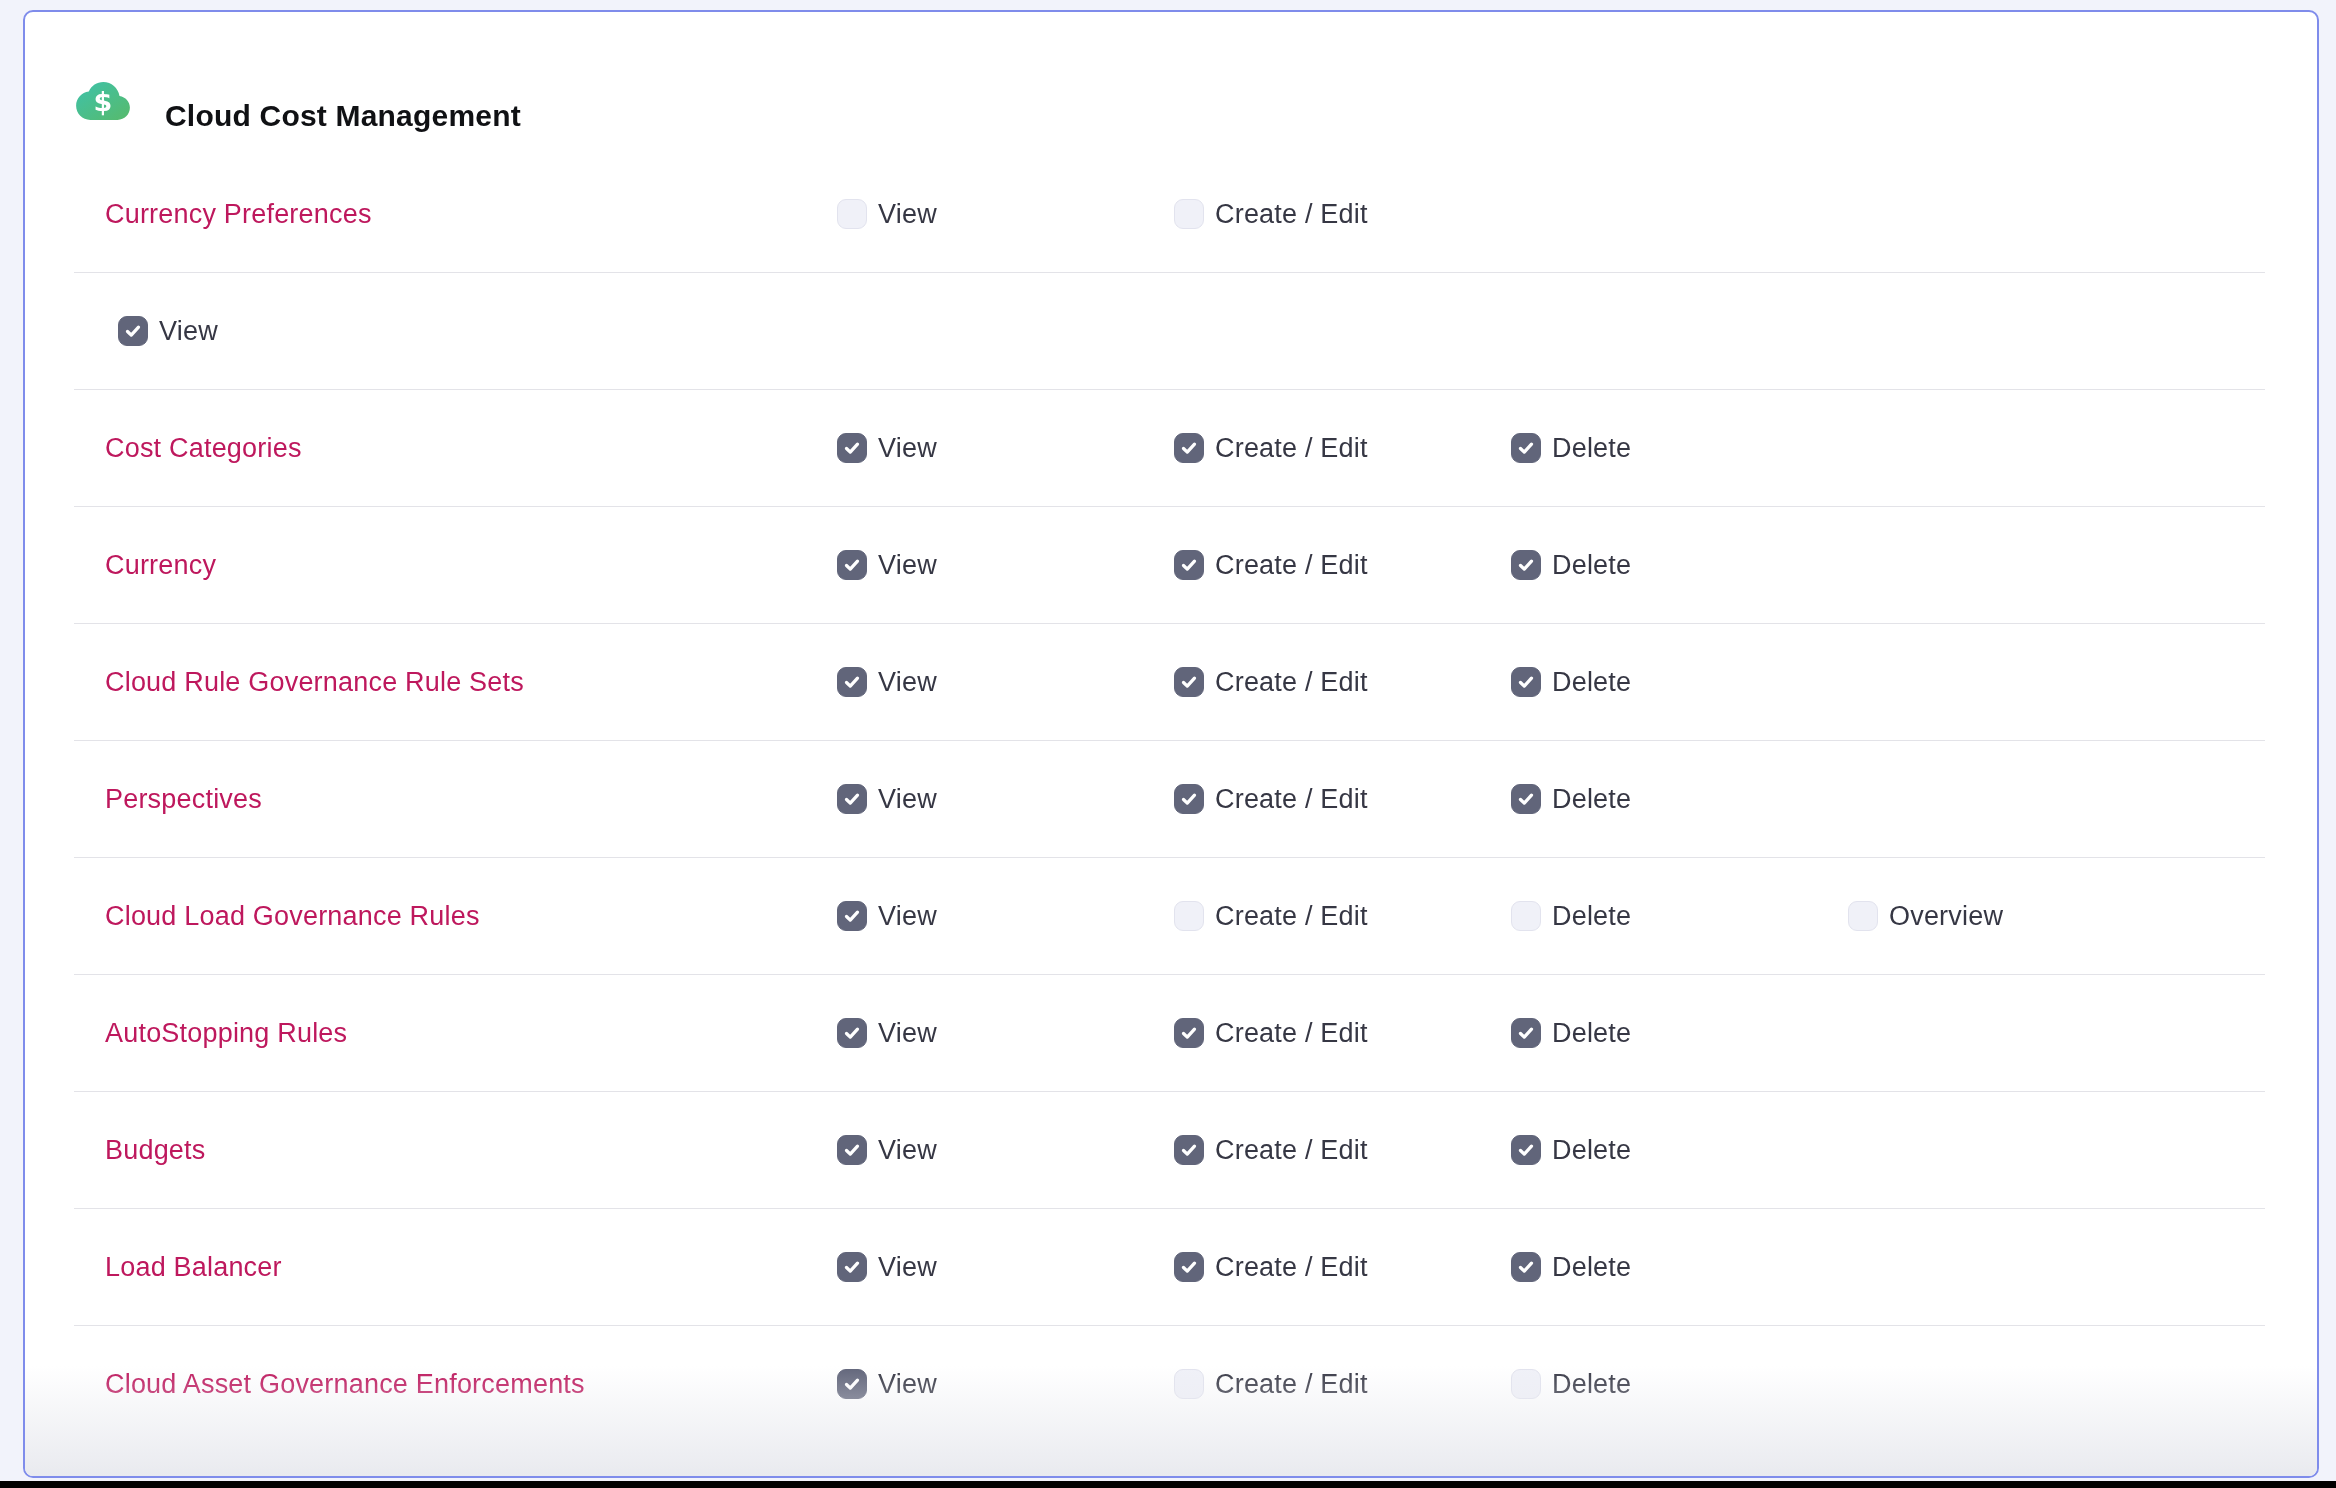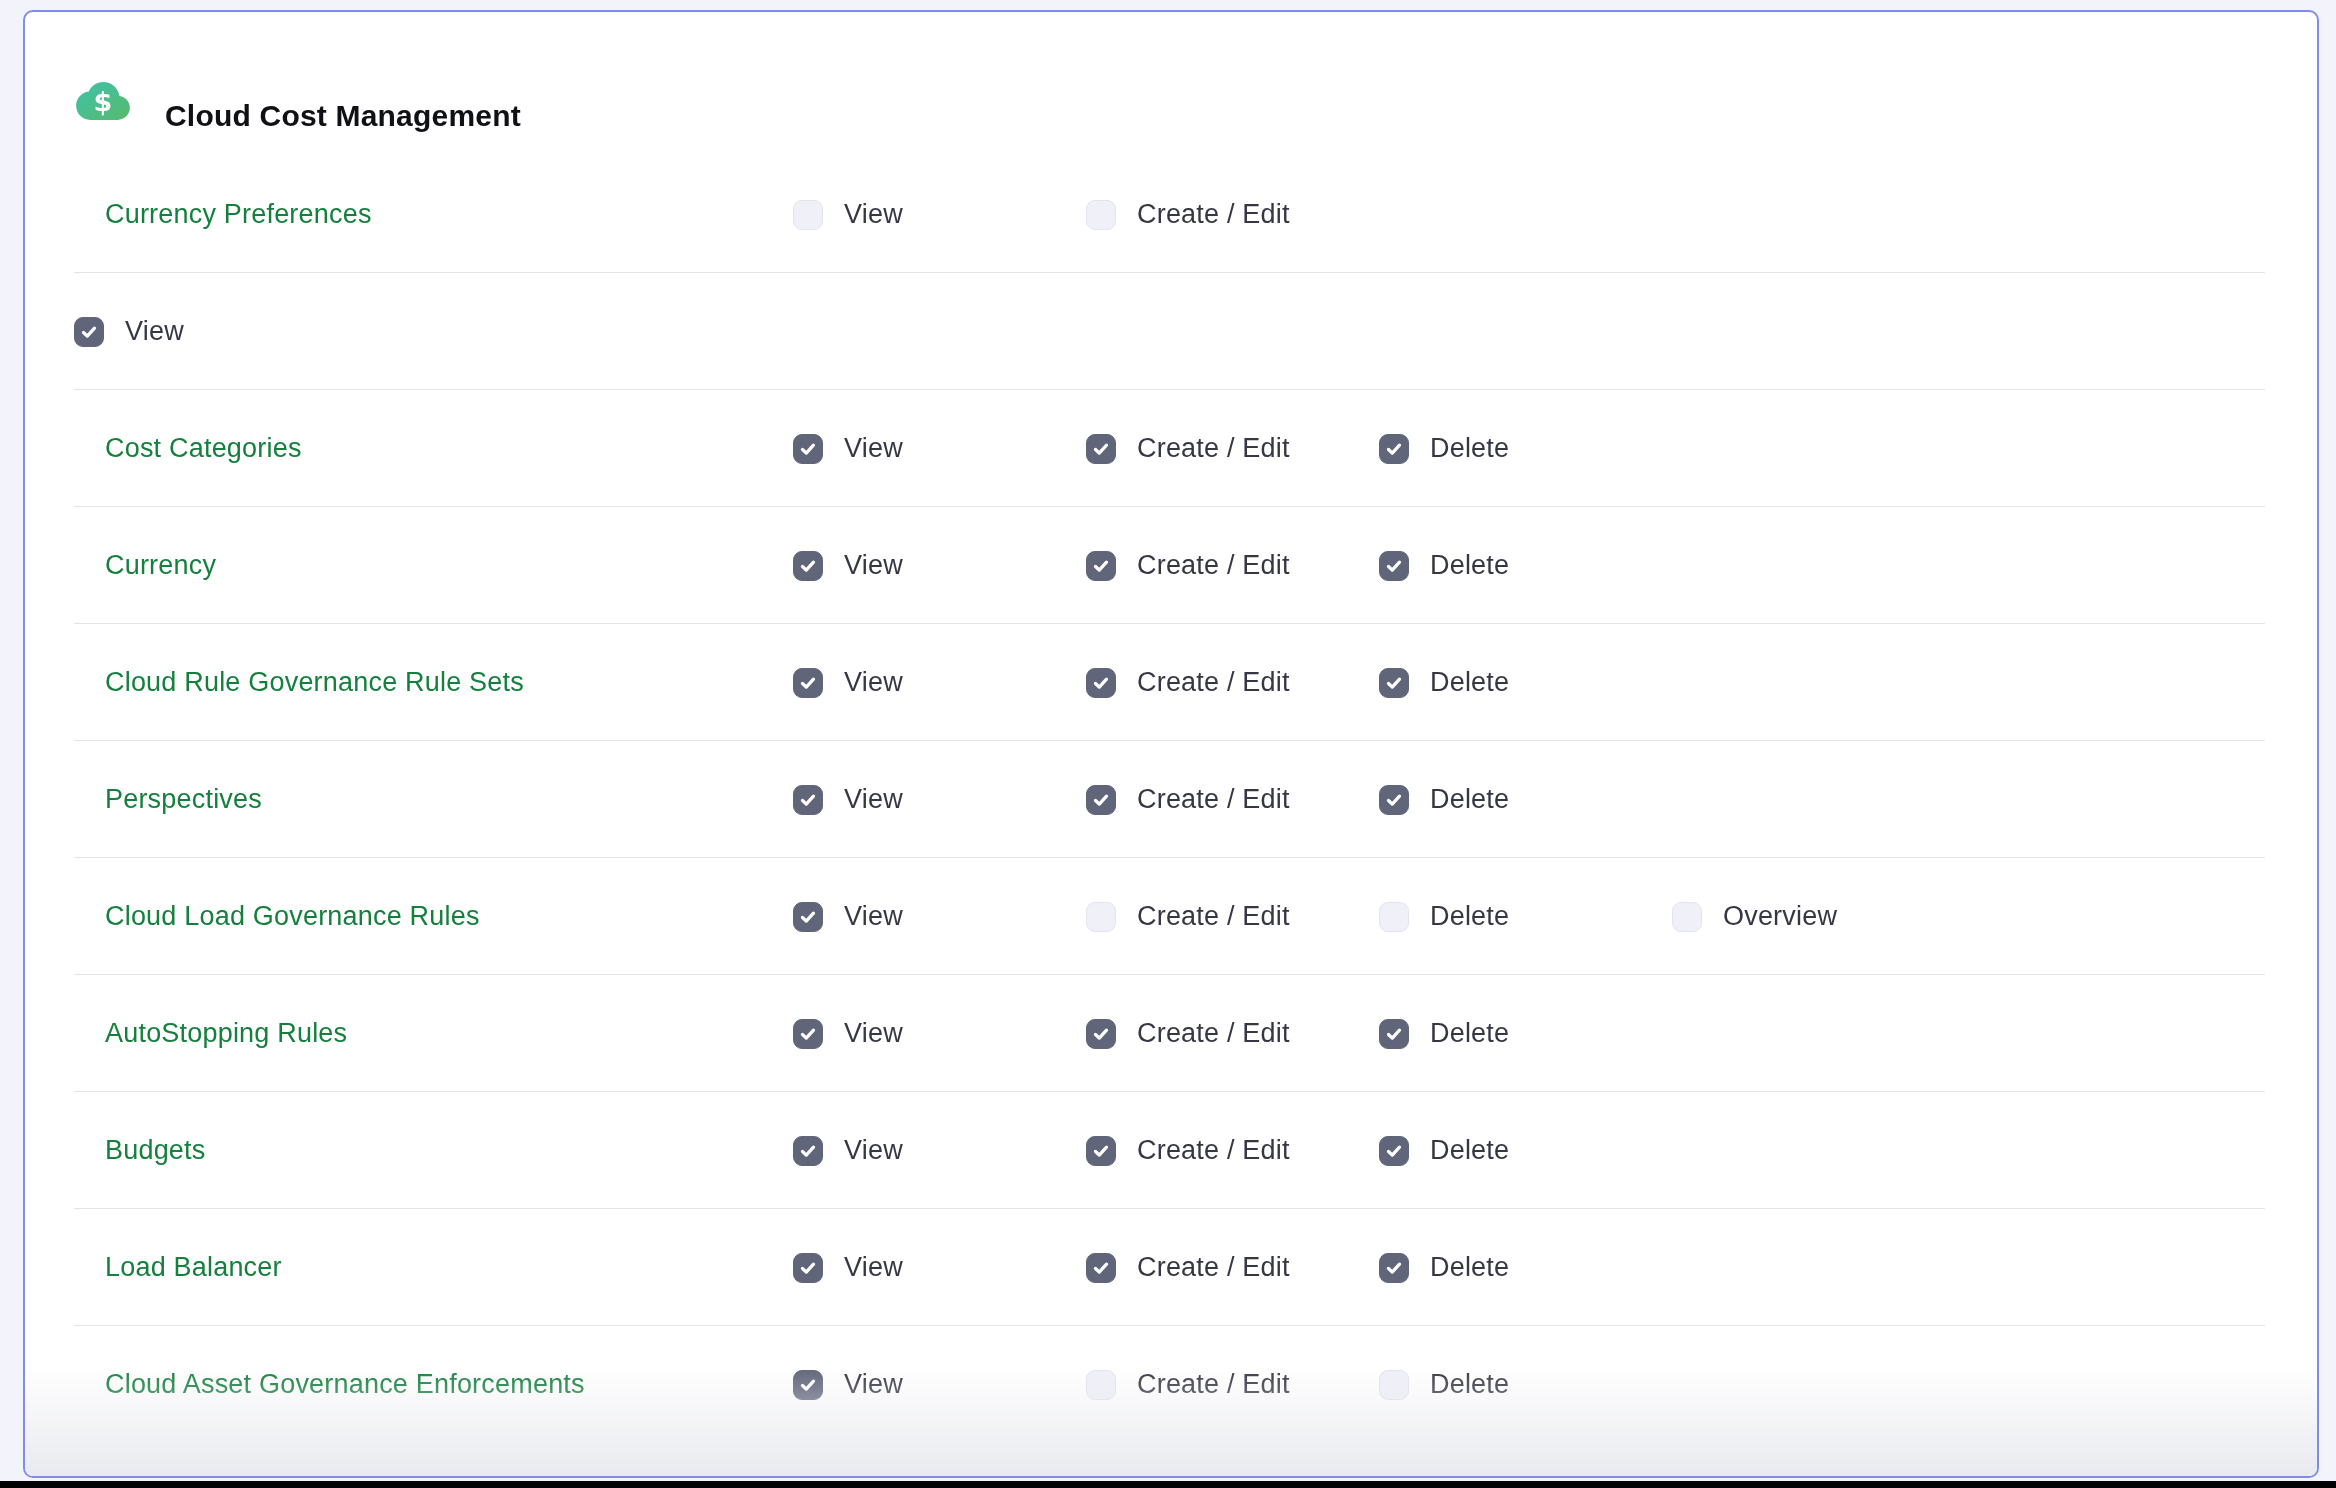--- a/index.html
+++ b/index.html
@@ -63,30 +63,31 @@
     border-bottom: 1px solid var(--divider, #e3e3e8);
   }
   .perm-row:last-child {
     border-bottom: none;
   }
   .row-label {
     flex: 0 0 719px;
     padding-left: 31px;
     box-sizing: border-box;
     font-size: 27px;
-    color: #15803d;
+    color: #be185d;
     letter-spacing: 0.2px;
     white-space: nowrap;
   }
   .perm-cell {
     width: 293px;
     flex: 0 0 293px;
     display: flex;
-    align-items: flex-end;
-    gap: 21px;
+    align-items: flex-start;
+    gap: 11px;
+    margin-left: 44px;
   }
   .checkbox {
     width: 30px;
     height: 30px;
     box-sizing: border-box;
     border-radius: 9px;
     flex: 0 0 auto;
     display: flex;
     align-items: center;
     justify-content: center;

